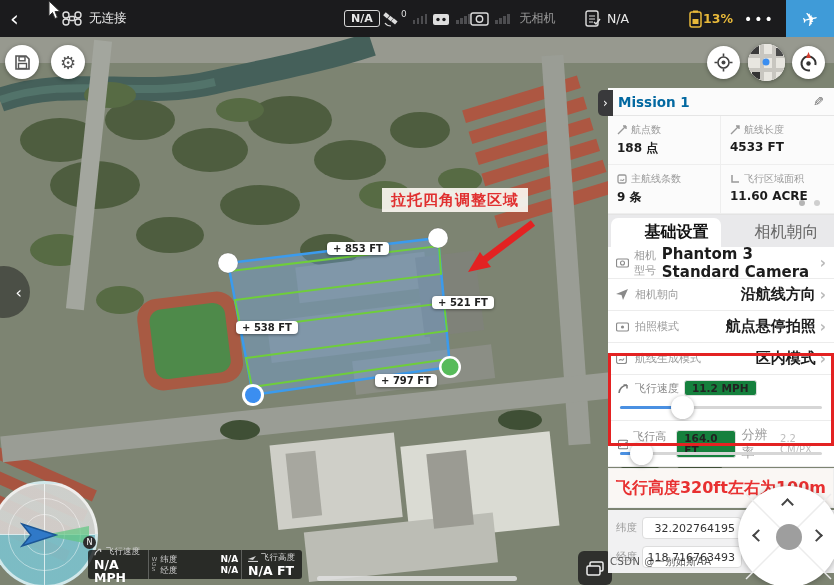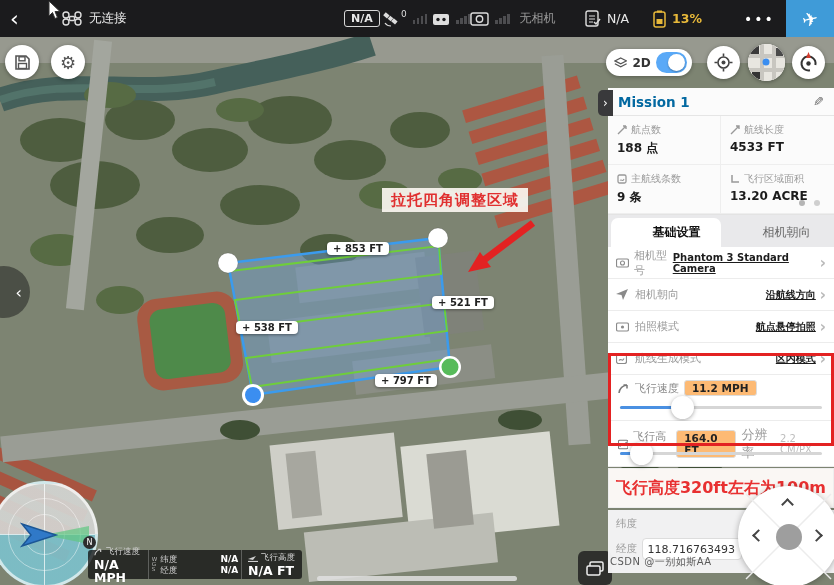--- a/index.html
+++ b/index.html
@@ -31,30 +31,30 @@
   .hdr{height:28px;display:flex;align-items:center;justify-content:space-between;padding:0 10px;border-bottom:1px solid #e5e5e5;}
   .hdr .t{font-size:13.5px;font-weight:bold;color:#0369a1;}
   .stats{display:grid;grid-template-columns:113px 113px;border-bottom:1px solid #e3e3e3;}
   .stat{padding:7px 0 7px 9px;border-bottom:1px solid #eee;}
   .stat:nth-child(odd){border-right:1px solid #eee;}
   .stat .l{font-size:10px;color:#9a9a9a;display:flex;align-items:center;gap:4px;}
   .stat .v{font-size:12px;font-weight:bold;color:#1c1c1c;margin-top:3px;}
   .pagedots{position:absolute;right:14px;bottom:8px;display:flex;gap:9px;}
   .pagedots i{width:6px;height:6px;border-radius:50%;background:#cfcfcf;}
   .tabbar{height:32px;background:#e9e9eb;display:flex;align-items:stretch;padding:3px 3px 0 3px;}
-  .tab{flex:1;display:flex;align-items:center;justify-content:center;font-size:12px;color:#666;padding-left:21px;}
+  .tab{flex:1;display:flex;align-items:center;justify-content:center;font-size:16px;color:#666;padding-left:21px;}
   .tab.active{background:#fff;border-radius:7px 7px 0 0;font-weight:bold;color:#111;}
   .row{height:32px;display:flex;align-items:center;padding:0 8px;border-bottom:1px solid #ececec;background:#fff;}
   .row .ic{width:14px;color:#8a8a8a;font-size:11px;display:flex;}
   .row .l{font-size:11px;color:#9a9a9a;margin-left:5px;}
-  .row .v{margin-left:auto;font-size:10px;font-weight:bold;color:#1c1c1c;text-decoration:underline;}
+  .row .v{margin-left:auto;font-size:15px;font-weight:bold;color:#1c1c1c;}
   .row .c{color:#b9b9b9;font-size:15px;margin-left:4px;font-weight:bold;}
   .sliderrow{height:46px;background:#fff;border-bottom:1px solid #ececec;position:relative;padding:5px 10px 0 10px;}
   .sliderrow .top{display:flex;align-items:center;gap:5px;}
-  .valbox{border:1px solid #ddd;border-radius:3px;padding:1px 7px;font-size:10.5px;font-weight:bold;color:#222;background:#fdba74;}
+  .valbox{border:1px solid #ddd;border-radius:3px;padding:1px 7px;font-size:10.5px;font-weight:bold;color:#222;background:#15803d;}
   .track{position:absolute;left:12px;right:12px;top:31px;height:3px;border-radius:2px;background:#d6d6d6;}
   .fill{position:absolute;left:0;top:0;height:3px;border-radius:2px;background:#4a90e2;}
   .thumb{position:absolute;top:-10px;width:23px;height:23px;margin-left:-12px;border-radius:50%;background:#fff;box-shadow:0 1px 4px rgba(0,0,0,.35);}
   .redbox{position:absolute;left:0px;top:265px;width:226px;height:93px;border:3px solid #e32222;z-index:5;pointer-events:none;}
   .note{margin-top:1px;height:40px;background:#faf7f4;display:flex;align-items:center;justify-content:center;border:1px solid #eee;}
   .note span{color:#e83030;font-size:16px;font-weight:bold;}
   .coords{margin-top:2px;background:rgba(246,246,248,.96);padding:7px 8px 8px 8px;height:63px;}
   .crow{display:flex;align-items:center;margin-bottom:7px;}
   .crow .l{font-size:10.5px;color:#9a9a9a;width:26px;}
   .cbox{width:100px;height:22px;background:#fff;border:1px solid #ddd;border-radius:4px;font-size:11px;color:#333;display:flex;align-items:center;justify-content:flex-end;padding-right:6px;}
@@ -246,21 +246,21 @@
       <span class="dimtxt" style="margin-left:8px;">无相机</span>
     </div>
     <div class="item" style="left:584px;gap:6px;">
       <svg width="17" height="17" viewBox="0 0 17 17">
           <rect x="2" y="1" width="12" height="15" rx="2" fill="none" stroke="#ddd" stroke-width="1.4"></rect>
           <path d="M5,6 h6 M5,9 h6 M5,12 h4" stroke="#ddd" stroke-width="1.2"></path>
           <path d="M10,12 l2,2 l4,-5" stroke="#ddd" stroke-width="1.5" fill="none"></path>
         </svg>
       <span class="navtxt">N/A</span>
     </div>
-    <div class="item" style="left:652px;gap:5px;">
+    <div class="item" style="left:688px;">
       <svg width="15" height="18" viewBox="0 0 15 18">
           <rect x="2" y="2" width="11" height="15" rx="2" fill="none" stroke="#e8b93a" stroke-width="1.5"></rect>
           <rect x="5" y="0.5" width="5" height="2" fill="#e8b93a"></rect>
           <rect x="4.5" y="9" width="6" height="5" fill="#e8b93a"></rect>
         </svg>
       <span class="batt">13%</span>
     </div>
     <div class="item" style="left:744px;">
         <span class="dots3">•••</span>
       </div>
@@ -273,32 +273,20 @@
     <svg width="17" height="17" viewBox="0 0 17 17">
         <path d="M2,2 h10 l3,3 v10 h-13 z" fill="none" stroke="#555" stroke-width="1.6"></path>
         <rect x="5" y="2.8" width="6" height="4" fill="none" stroke="#555" stroke-width="1.4"></rect>
         <rect x="4.5" y="9.5" width="8" height="5" fill="none" stroke="#555" stroke-width="1.4"></rect>
       </svg>
   </div>
   <div class="abs circle-btn" style="left:51px;top:45px;width:34px;height:34px;">
     <span style="font-size:18px;color:#555;">⚙</span>
   </div>
 
-  <div class="abs pill2d">
-    <svg width="16" height="14" viewBox="0 0 16 14">
-        <g fill="none" stroke="#555" stroke-width="1.4">
-          <polygon points="8,1 15,4.5 8,8 1,4.5"></polygon>
-          <polyline points="1,8 8,11.5 15,8"></polyline>
-        </g>
-      </svg>
-    <span class="lbl">2D</span>
-    <span class="toggle">
-        <b></b>
-      </span>
-  </div>
   <div class="abs circle-btn" style="left:707px;top:46px;width:33px;height:33px;">
     <svg width="19" height="19" viewBox="0 0 19 19">
         <circle cx="9.5" cy="9.5" r="5.5" fill="none" stroke="#444" stroke-width="1.6"></circle>
         <circle cx="9.5" cy="9.5" r="2" fill="#444"></circle>
         <path d="M9.5,0.5 v3 M9.5,15.5 v3 M0.5,9.5 h3 M15.5,9.5 h3" stroke="#444" stroke-width="1.6"></path>
       </svg>
   </div>
   <div class="abs circle-btn" style="left:748px;top:44px;width:37px;height:37px;overflow:hidden;">
     <svg width="37" height="37" viewBox="0 0 37 37">
         <rect width="37" height="37" fill="#e8e6e0"></rect>
@@ -359,21 +347,21 @@
           </div>
         <div class="v">9 条</div>
       </div>
       <div class="stat">
         <div class="l">
             <svg width="10" height="10" viewBox="0 0 10 10">
               <path d="M2,1 v7 h7" stroke="#999" stroke-width="1.5" fill="none"></path>
             </svg>
             <span>飞行区域面积</span>
           </div>
-        <div class="v">13.20 ACRE</div>
+        <div class="v">11.60 ACRE</div>
       </div>
       <div class="pagedots">
           <i style="background:#b5b5b5;"></i>
           <i></i>
         </div>
     </div>
 
     <div class="sect tabbar">
       <div class="tab active">基础设置</div>
       <div class="tab">相机朝向</div>
@@ -454,20 +442,21 @@
     </div>
     <div class="redbox"></div>
 
     <div class="note">
         <span>飞行高度320ft左右为100m</span>
       </div>
 
     <div class="coords">
       <div class="crow">
         <span class="l">纬度</span>
+        <span class="cbox">32.202764195</span>
       </div>
       <div class="crow">
         <span class="l">经度</span>
         <span class="cbox">118.716763493</span>
       </div>
     </div>
   </div>
 
   <div id="dpad" class="abs">
     <svg class="abs" style="left:0;top:0;" width="101" height="101" viewBox="0 0 101 101">

